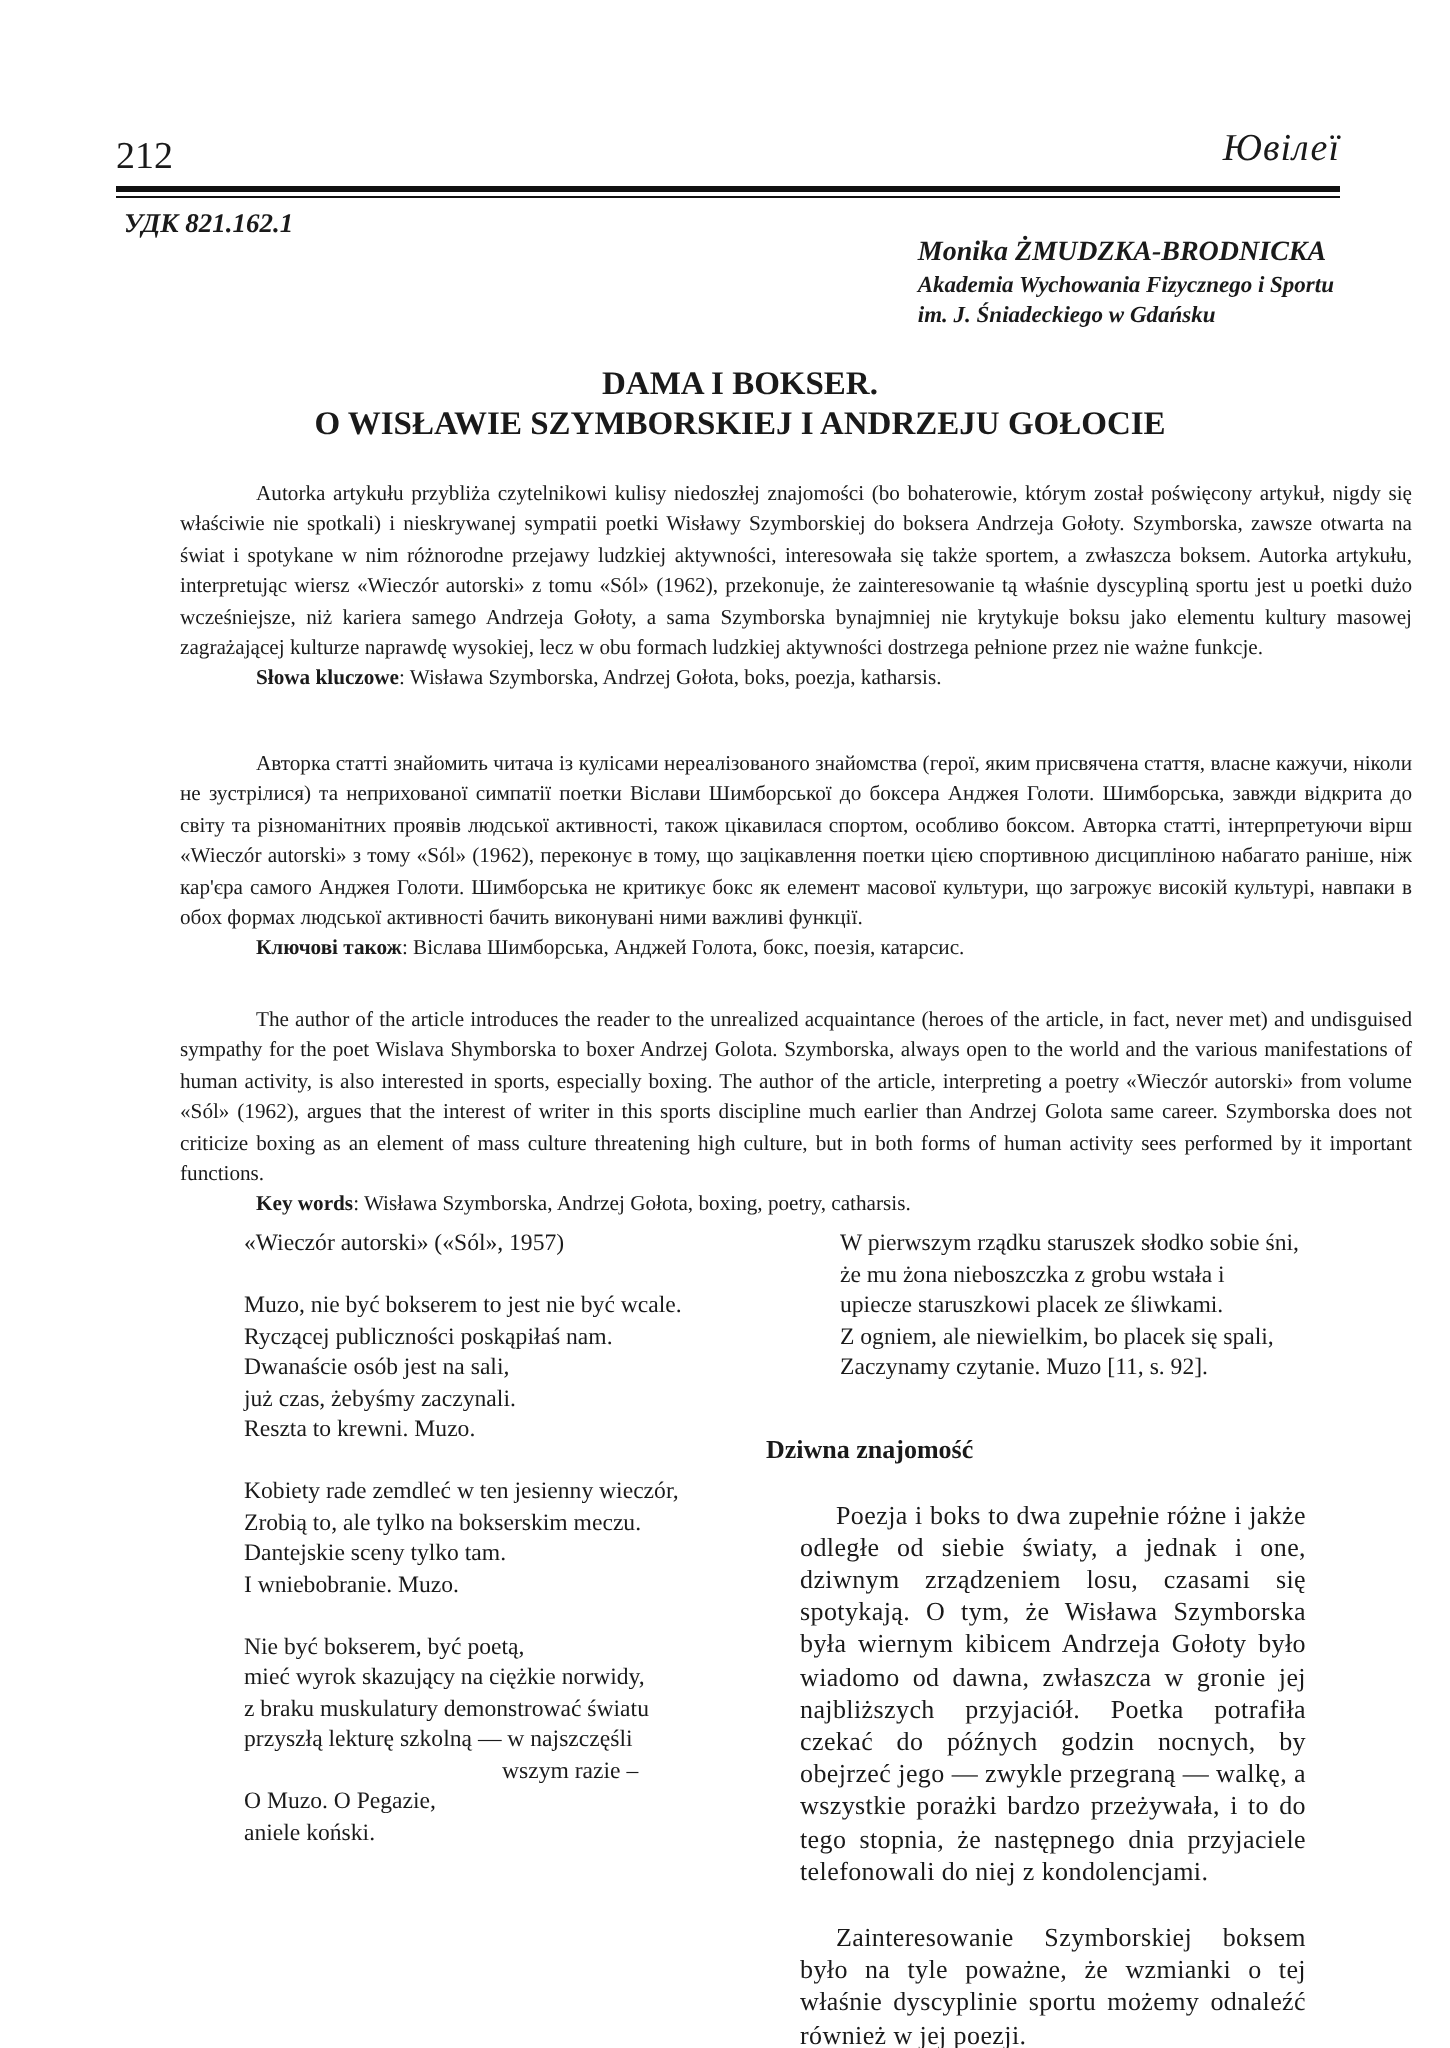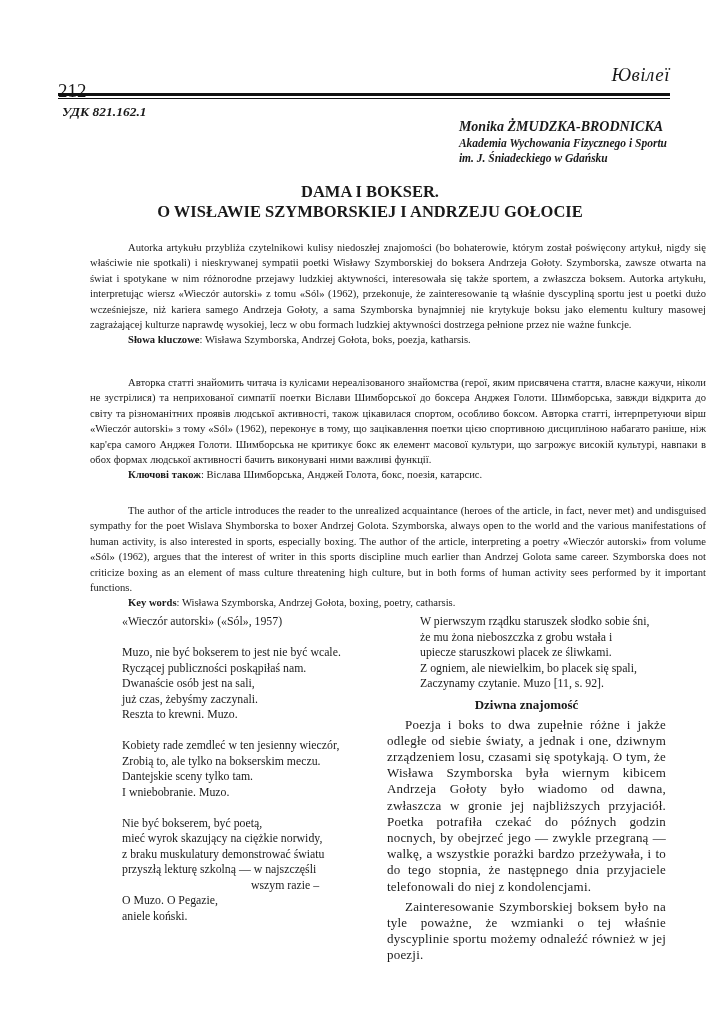--- a/index.html
+++ b/index.html
@@ -5,21 +5,21 @@
     html, body { margin: 0; padding: 0; background: #ffffff; }
     body {
       width: 725px; height: 1024px; position: relative; overflow: hidden;
       font-family: "Liberation Serif", "DejaVu Serif", serif; color: #1a1a1a;
     }
     .page { position: absolute; left: 0; top: 0; width: 725px; height: 1024px; }
 
     .running-head {
       position: absolute; left: 58px; top: 64px; width: 612px; height: 26px;
     }
-    .page-num { position: absolute; left: 0; top: 16px; font-size: 19px; }
+    .page-num { position: absolute; left: 0; top: 4px; font-size: 19px; }
     .section-name { position: absolute; right: 0; top: 0; font-size: 19px; font-style: italic; letter-spacing: 0.5px; }
     .rule-thick { position: absolute; left: 58px; top: 93px; width: 612px; height: 3px; background: #111; }
     .rule-thin { position: absolute; left: 58px; top: 98px; width: 612px; height: 1px; background: #111; }
 
     .udk { position: absolute; left: 62px; top: 104px; font-size: 13.5px; font-weight: bold; font-style: italic; }
 
     .author-block { position: absolute; right: 58px; top: 118px; text-align: left; font-style: italic; font-weight: bold; }
     .author-name { font-size: 14px; line-height: 18px; }
     .affil { font-size: 11.5px; line-height: 15px; }
 
@@ -46,26 +46,26 @@
     .poem-left .ln { display: block; white-space: nowrap; }
     .poem-left .gap { display: block; height: 15.5px; }
     .poem-left .indent-right { padding-left: 129px; }
 
     .right-col {
       position: absolute; left: 383px; top: 614px; width: 287px;
     }
     .poem-right { padding-left: 37px; font-size: 11.8px; line-height: 15.5px; }
     .poem-right .ln { display: block; white-space: nowrap; }
     .section-heading {
-      margin-top: 4px; text-align: center; font-weight: bold; font-size: 13px; line-height: 17px;
+      margin-top: 24px; font-weight: bold; font-size: 13px; line-height: 17px;
     }
     .body-text {
       font-size: 13px; line-height: 16.2px; text-align: justify; letter-spacing: 0.2px;
     }
-    .body-text p { margin: 4px; text-indent: 18px; }
+    .body-text p { margin: 17px; text-indent: 18px; }
   </style>
 </head>
 <body>
 
 <div class="page">
 
   <div class="running-head">
     <span class="page-num">212</span>
     <span class="section-name">Ювілеї</span>
   </div>

